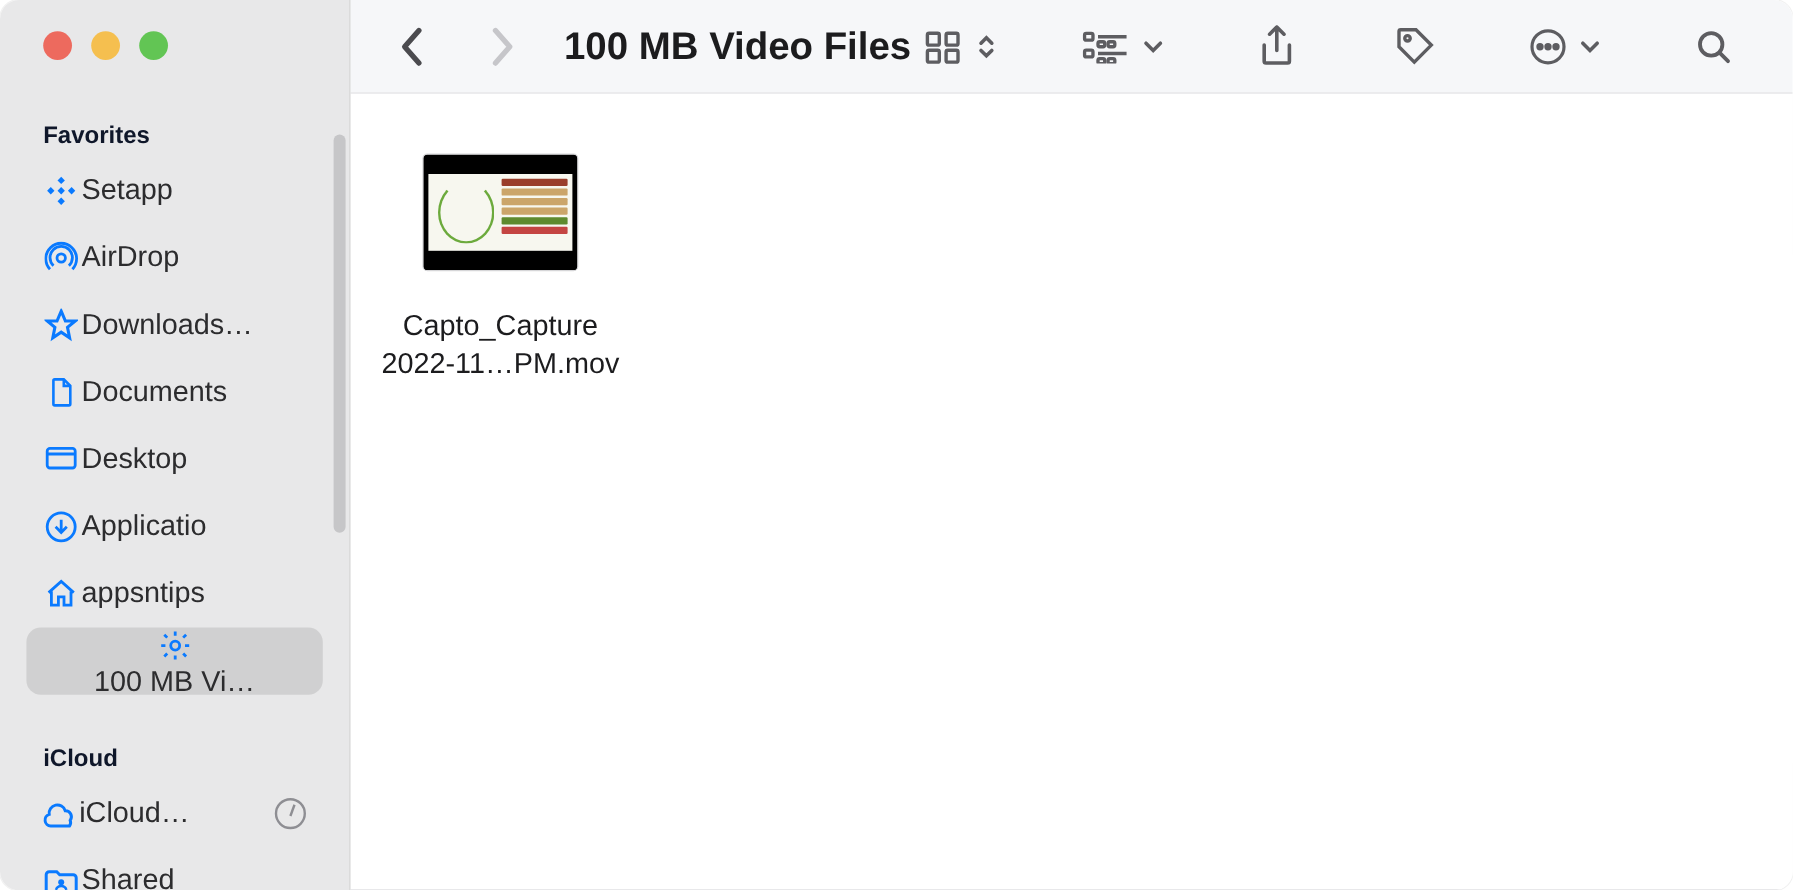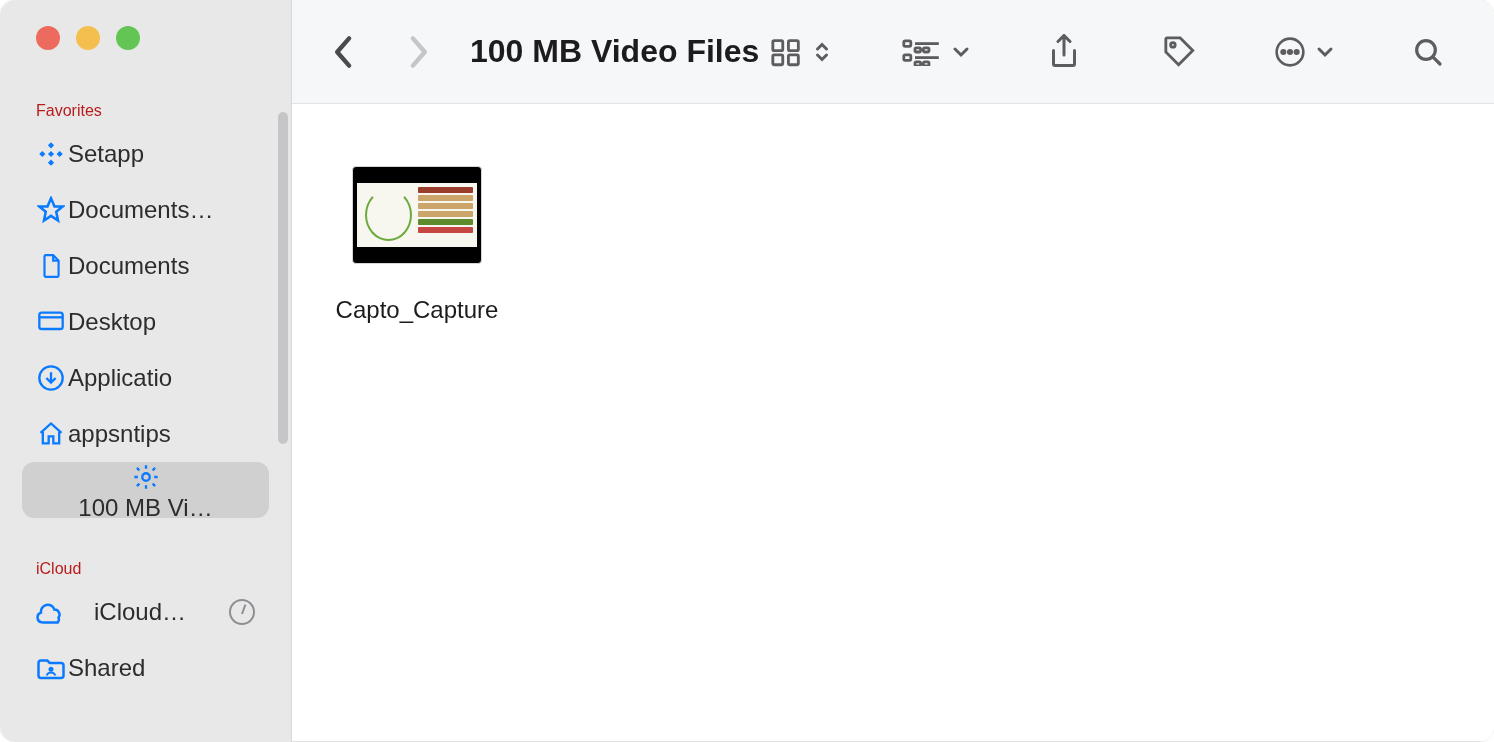--- a/index.html
+++ b/index.html
@@ -30,23 +30,23 @@
     .traffic-lights {
       display: flex;
       gap: 16px;
       padding: 26px 0 10px 36px;
     }
     .tl { width: 24px; height: 24px; border-radius: 50%; }
     .tl.red    { background: #ed6a5e; }
     .tl.yellow { background: #f5bf4f; }
     .tl.green  { background: #62c554; }
     .section-head {
-      font-size: 16px;
-      font-weight: 400;
-      color: #b91c1c;
+      font-size: 20px;
+      font-weight: 700;
+      color: #0f172a;
       padding: 42px 0 6px 36px;
     }
     .section-head.icloud-head { }
     .nav-list { padding: 0 22px 0 22px; }
     .nav-item {
       display: flex;
       align-items: center;
       gap: 2px;
       height: 56px;
       padding: 0 14px;
@@ -66,21 +66,21 @@
       flex-shrink: 0;
     }
     .nav-item .label {
       white-space: nowrap;
       overflow: hidden;
       text-overflow: ellipsis;
     }
     .icloud-row {
       display: flex;
       align-items: center;
-      gap: 28px;
+      gap: 0;
     }
     .progress-circle {
       width: 26px; height: 26px;
       border: 2px solid #8e8e93;
       border-radius: 50%;
       position: relative;
       margin-left: auto;
     }
     .progress-circle::after {
       content: "";
@@ -103,21 +103,21 @@
       border-radius: 5px;
     }
     
     .main {
       flex: 1;
       display: flex;
       flex-direction: column;
       background: #fff;
     }
     .toolbar {
-      height: 104px;
+      height: 78px;
       background: #f6f7f9;
       border-bottom: 1px solid #e3e3e5;
       display: flex;
       align-items: center;
       padding: 0 44px 0 30px;
     }
     .tb-nav {
       display: flex;
       gap: 30px;
       align-items: center;
@@ -154,21 +154,20 @@
       padding: 50px 20px;
       display: flex;
       gap: 58px;
       align-items: flex-start;
     }
     .file {
       width: 210px;
       display: flex;
       flex-direction: column;
       align-items: center;
-      margin-top: 12px;
     }
     .thumb-wrap {
       width: 130px;
       height: 98px;
       background: #000;
       border-radius: 4px;
       border: 1px solid #d6d6d8;
       overflow: hidden;
       display: flex;
       align-items: center;
@@ -237,28 +236,38 @@
               <rect x="10" y="2" width="4" height="4" transform="rotate(45 12 4)"></rect>
               <rect x="10" y="10" width="4" height="4" transform="rotate(45 12 12)"></rect>
               <rect x="10" y="18" width="4" height="4" transform="rotate(45 12 20)"></rect>
               <rect x="2" y="10" width="4" height="4" transform="rotate(45 4 12)"></rect>
               <rect x="18" y="10" width="4" height="4" transform="rotate(45 20 12)"></rect>
             </svg>
         </span>
         <span class="label">Setapp</span>
       </div>
 
+      <div class="nav-item">
+        <span class="icon">
+          <svg width="28" height="28" viewBox="0 0 24 24" fill="none" stroke="#0a7aff" stroke-width="2">
+              <circle cx="12" cy="12" r="3"></circle>
+              <path d="M6.5 17.5a8 8 0 1 1 11 0"></path>
+              <path d="M4 20a11 11 0 1 1 16 0"></path>
+            </svg>
+        </span>
+        <span class="label">AirDrop</span>
+      </div>
 
       <div class="nav-item">
         <span class="icon">
           <svg width="28" height="28" viewBox="0 0 24 24" fill="none" stroke="#0a7aff" stroke-width="2.2" stroke-linecap="round">
               <path d="M12 2l3 7h7l-5.5 4.5L18 21l-6-4-6 4 1.5-7.5L2 9h7z"></path>
             </svg>
         </span>
-        <span class="label">Documents…</span>
+        <span class="label">Downloads…</span>
       </div>
 
       <div class="nav-item">
         <span class="icon">
           <svg width="26" height="28" viewBox="0 0 24 24" fill="none" stroke="#0a7aff" stroke-width="2">
               <path d="M14 2H7a1 1 0 0 0-1 1v18a1 1 0 0 0 1 1h11a1 1 0 0 0 1-1V7z"></path>
               <path d="M14 2v5h5"></path>
             </svg>
         </span>
         <span class="label">Documents</span>
@@ -425,20 +434,21 @@
                 <div class="bar r2"></div>
                 <div class="bar r3"></div>
               <div class="bar r4"></div>
                 <div class="bar r5"></div>
                 <div class="bar r6"></div>
             </div>
           </div>
         </div>
         <div class="file-label">
           <span>Capto_Capture</span><br>
+          <span>2022-11…PM.mov</span>
         </div>
       </div>
 
     </div>
 
     <div class="footer-divider"></div>
   </div>
 </div>
 
 </body></html>

